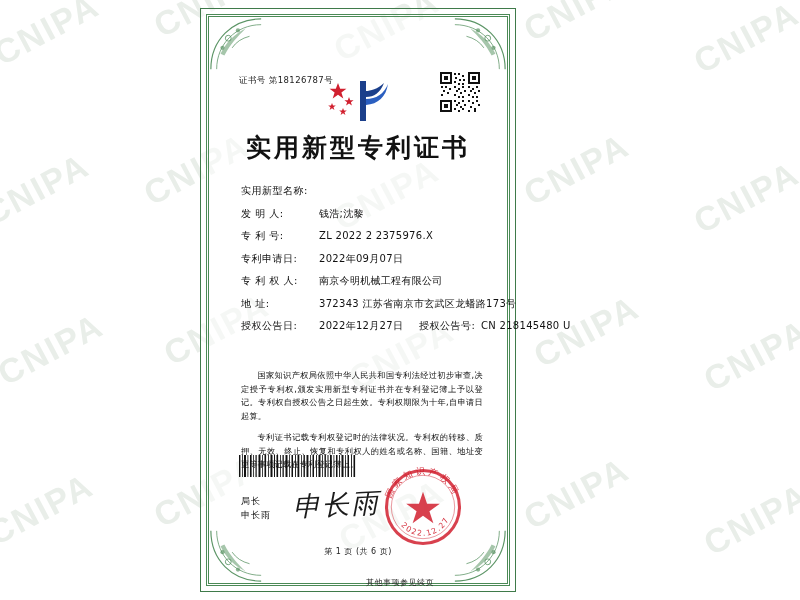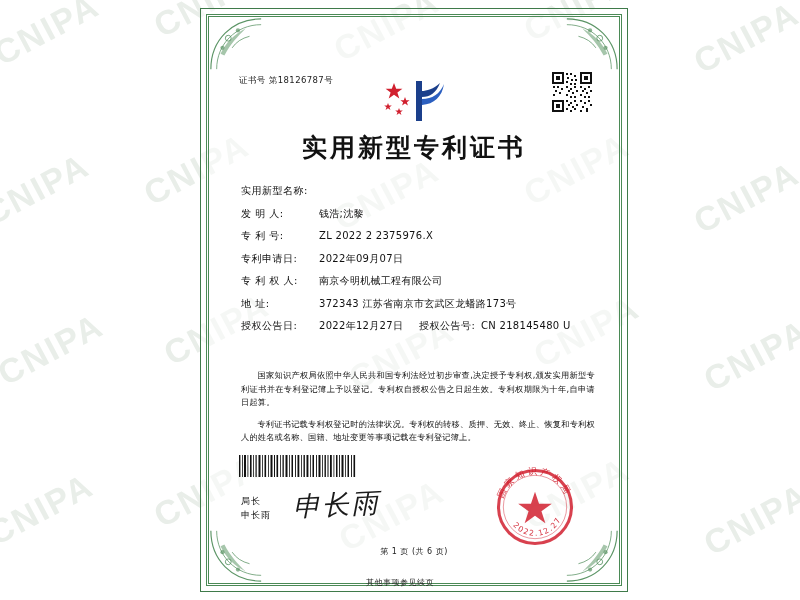--- a/index.html
+++ b/index.html
@@ -25,21 +25,21 @@
     font-weight: bold;
     letter-spacing: 2px;
     transform: rotate(-28deg);
     user-select: none;
     font-family: "Liberation Sans", sans-serif;
   }
   .cert {
     position: absolute;
     left: 200px;
     top: 8px;
-    width: 428px;
+    width: 316px;
     height: 584px;
     background: rgba(255,255,255,0.55);
     border: 1px solid #3f7a4a;
     box-sizing: border-box;
   }
   .cert-inner {
     position: absolute;
     left: 5px; top: 5px; right: 5px; bottom: 5px;
     border: 3px double #4b8a56;
     box-sizing: border-box;

